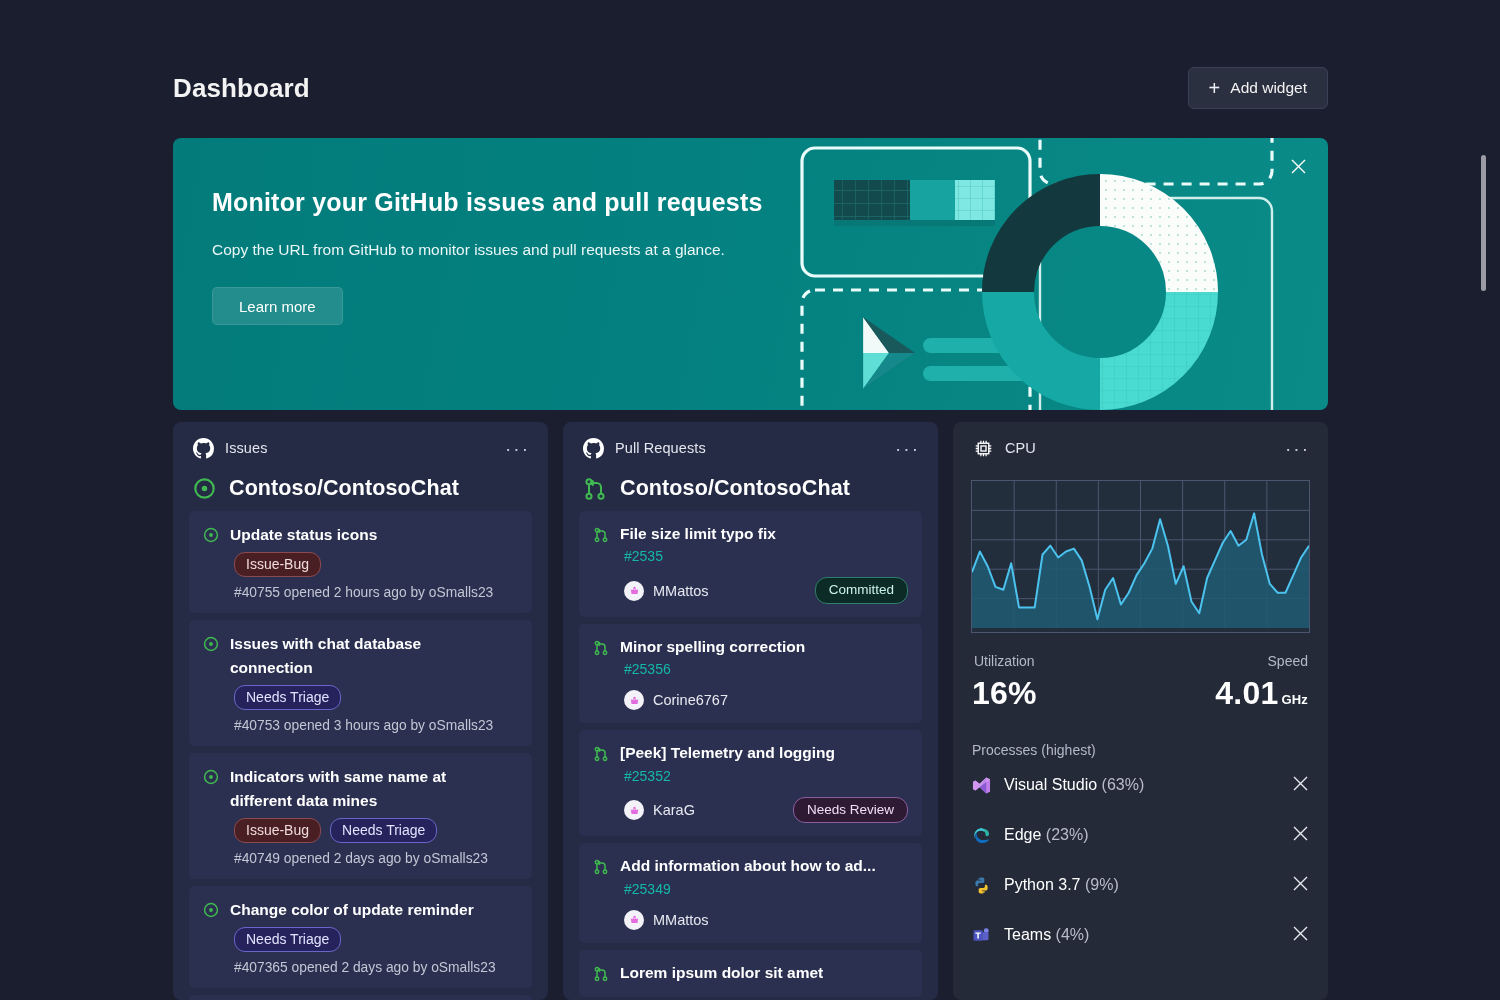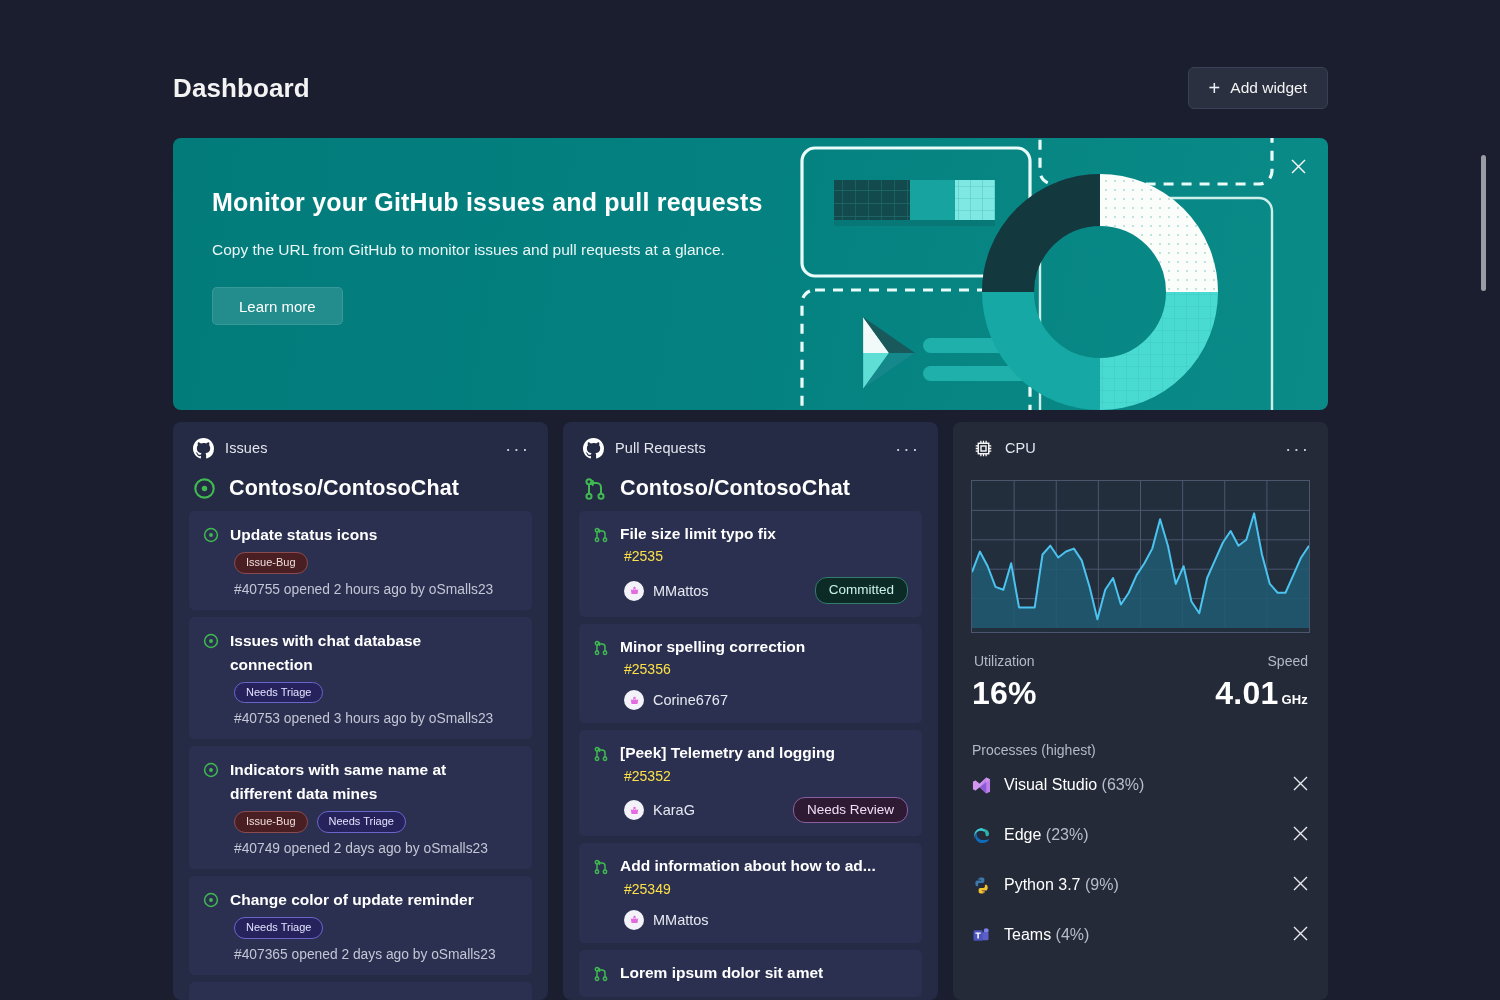--- a/index.html
+++ b/index.html
@@ -64,30 +64,30 @@
   .repo-row { display: flex; align-items: center; padding: 2px 20px 10px 20px; }
   .repo-name { font-size: 21.5px; font-weight: 600; color: #ffffff; margin-left: 13px; letter-spacing: .1px; }
 
   .list { padding: 0 16px; }
 
   
   .issue-row { background: #2b3050; border-radius: 5px; padding: 12px 14px 13px 14px; margin-bottom: 7px; cursor: pointer; }
   .issue-top { display: flex; align-items: flex-start; gap: 11px; }
   .issue-title { font-size: 15.5px; font-weight: 600; color: #ffffff; line-height: 1.55; }
   .badges { display: flex; gap: 9px; margin: 5px 0 0 31px; }
-  .badge { font-size: 11px; border-radius: 11px; padding: 3px 11px 4px; line-height: 1.15; white-space: nowrap; }
+  .badge { font-size: 14px; border-radius: 11px; padding: 3px 11px 4px; line-height: 1.15; white-space: nowrap; }
   .badge-bug { background: #4a1f23; border: 1px solid #8a4a4f; color: #f0dcdc; }
   .badge-triage { background: #25225c; border: 1px solid #6a66c9; color: #e4e2ff; }
   .issue-meta { font-size: 13.8px; color: #c3c6d4; margin: 8px 0 0 31px; }
 
   
   .pr-row { background: #2b3050; border-radius: 5px; padding: 12px 14px 13px 14px; margin-bottom: 7px; cursor: pointer; }
   .pr-top { display: flex; align-items: flex-start; gap: 11px; }
   .pr-title { font-size: 15.5px; font-weight: 600; color: #ffffff; line-height: 1.45; }
-  .pr-num { font-size: 14px; color: #fde047; margin: 3px 0 0 31px; }
+  .pr-num { font-size: 14px; color: #14b8a6; margin: 3px 0 0 31px; }
   .pr-bottom { display: flex; align-items: center; margin: 13px 0 0 31px; }
   .avatar {
     width: 20px; height: 20px; border-radius: 50%; background: #f2f2f8;
     display: flex; align-items: center; justify-content: center; flex: none;
   }
   .pr-user { font-size: 14.5px; color: #e7e9f1; margin-left: 9px; }
   .pr-status { margin-left: auto; font-size: 13.5px; border-radius: 12px; padding: 4px 13px 5px; line-height: 1.15; }
   .st-committed { background: #0d2b26; border: 1px solid #2f7d6a; color: #caf3e8; }
   .st-review { background: #2e1b33; border: 1px solid #8a5ea0; color: #f0dff7; }
 

